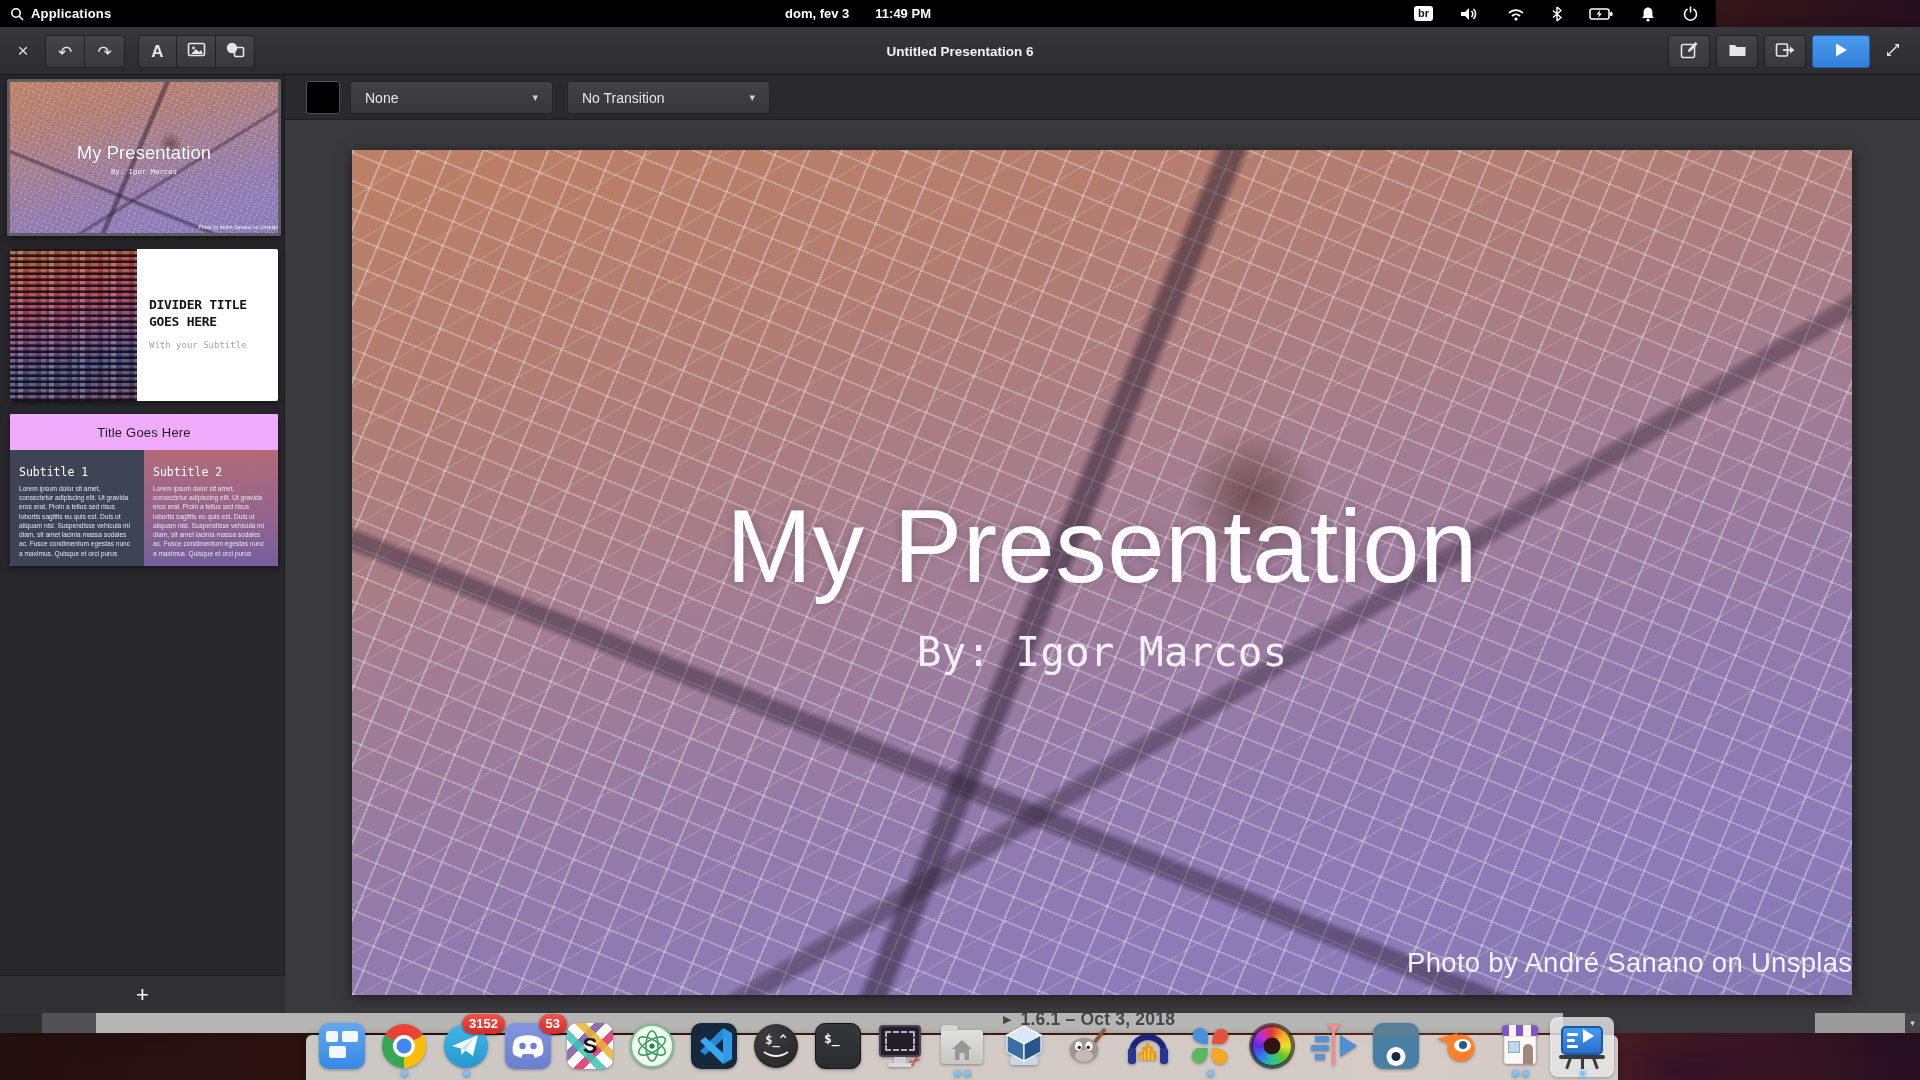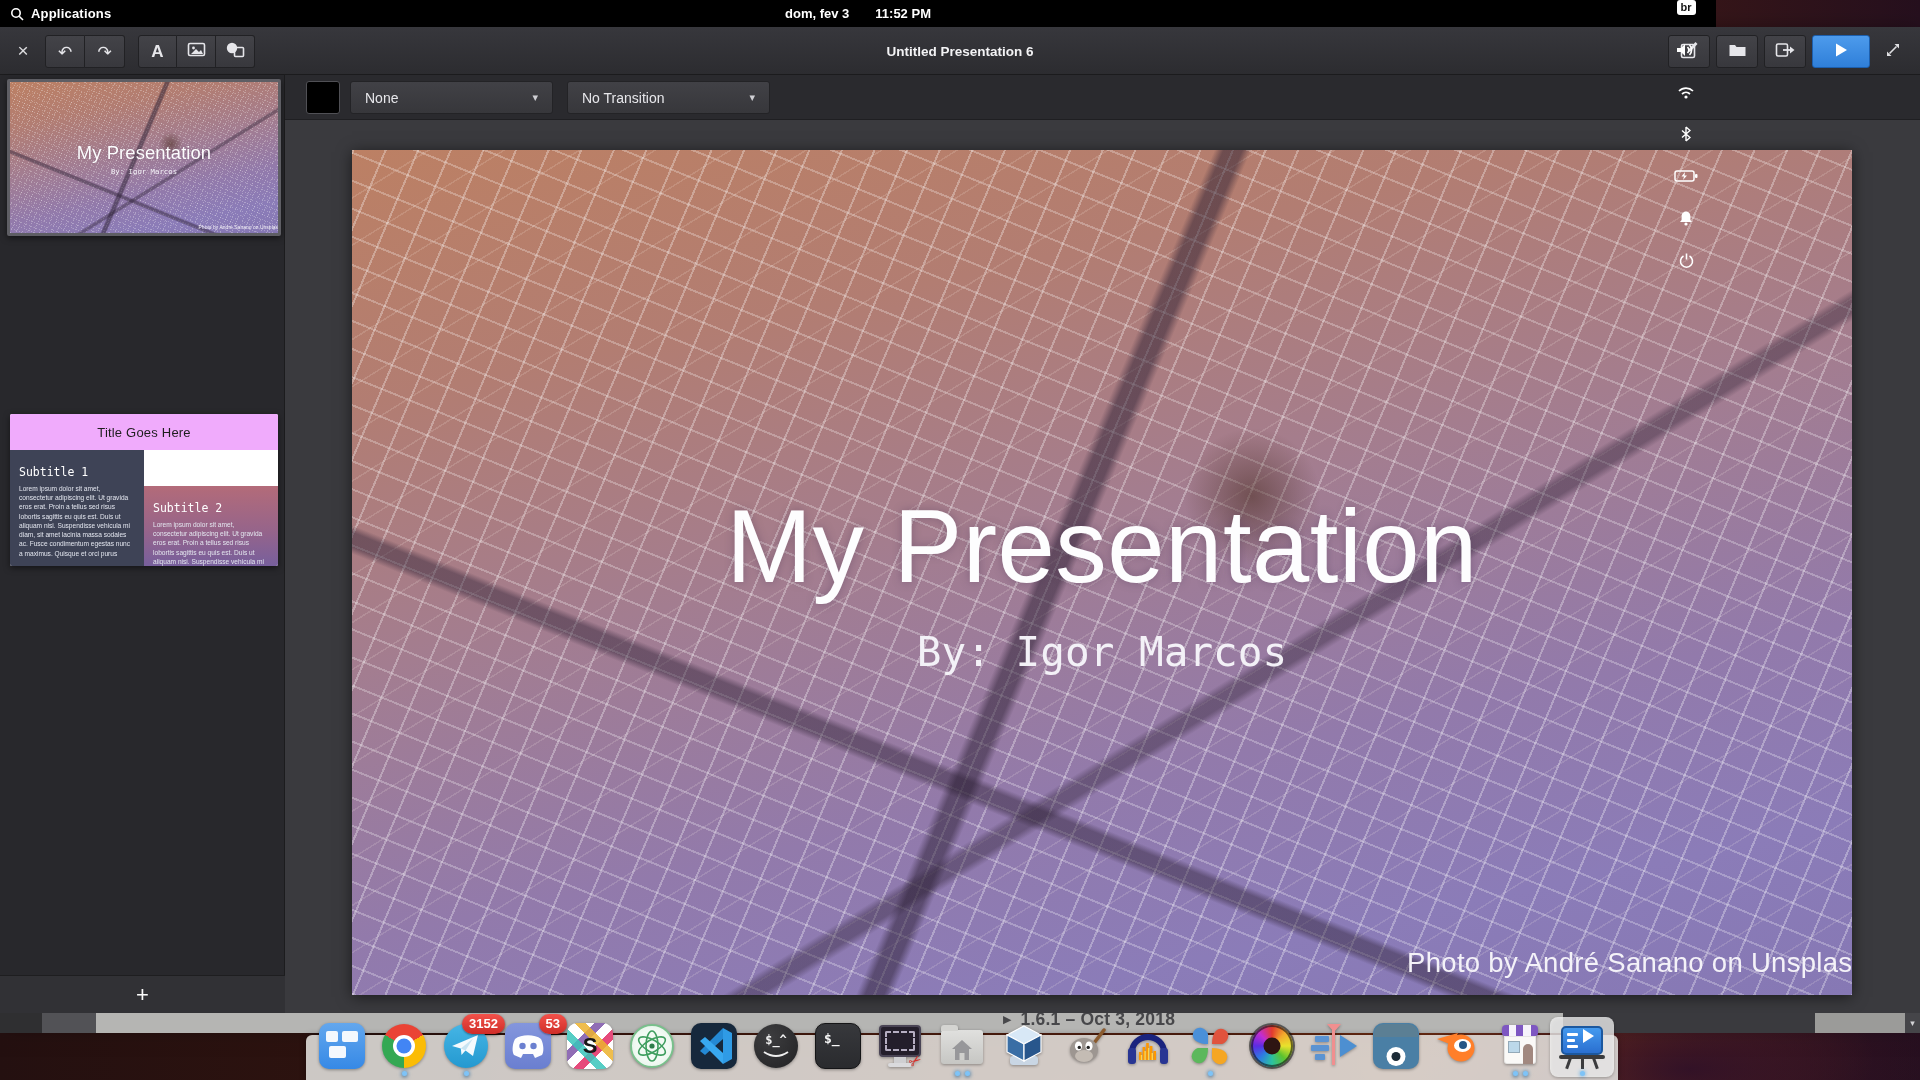--- a/index.html
+++ b/index.html
@@ -11,21 +11,21 @@
     radial-gradient(ellipse 420px 160px at 88% 99%, rgba(45,15,40,.9), transparent 70%),
     radial-gradient(ellipse 520px 210px at 80% 98%, rgba(214,92,30,.5), transparent 65%),
     radial-gradient(ellipse 900px 300px at 55% 100%, rgba(120,45,20,.55), transparent 75%),
     linear-gradient(90deg,#241010,#38160e 40%,#4e1f11 72%,#26101e 100%);}
 
   
   .topbar{position:absolute;left:0;top:0;width:1716px;height:27px;background:#000;color:#fff;z-index:50;}
   .topbar .left{position:absolute;left:10px;top:0;height:27px;display:flex;align-items:center;gap:7px;}
   .topbar .applications{font-size:13px;font-weight:700;letter-spacing:.2px;}
   .topbar .center{position:absolute;left:50%;top:0;transform:translateX(-50%);height:27px;display:flex;align-items:center;gap:26px;font-size:13px;font-weight:700;}
-  .topbar .right{position:absolute;right:18px;top:0;height:27px;display:flex;align-items:center;gap:27px;flex-direction:column;}
+  .topbar .right{position:absolute;right:18px;top:0;height:27px;display:flex;align-items:center;gap:27px;}
   .kb-badge{background:#fff;color:#111;border-radius:3px;font-size:11px;font-weight:700;padding:1px 4px;line-height:13px;}
   .sysicon{display:flex;align-items:center;}
 
   
   .window{position:absolute;left:0;top:27px;width:1920px;height:986px;box-shadow:0 8px 24px rgba(0,0,0,.6);}
   .headerbar{position:absolute;left:0;top:0;width:100%;height:48px;background:linear-gradient(#37373c,#2c2c30);border-bottom:1px solid #1b1b1d;}
   .hb-close{position:absolute;left:12px;top:12px;width:22px;height:24px;color:#dcdcdf;font-size:19px;line-height:24px;text-align:center;cursor:default;}
   .btn{background:linear-gradient(#434348,#38383d);border:1px solid #212124;border-radius:3px;display:flex;align-items:center;justify-content:center;color:#e6e6ea;}
   .btn-group{display:flex;}
   .btn-group .btn{border-radius:0;border-left-width:0;}
@@ -57,21 +57,21 @@
     linear-gradient(170deg,#8a4a22 0%,#9c3632 20%,#8c2f4a 38%,#5f3468 58%,#343a6e 75%,#4a3562 90%,#5a2f4e 100%);
     background-color:#160d12;}
   .thumb2-text{flex:1;padding:48px 6px 0 12px;}
   .divider-title{font-family:"DejaVu Sans Mono",monospace;font-weight:700;font-size:13px;line-height:1.3;color:#151515;letter-spacing:-.3px;}
   .divider-sub{font-family:"DejaVu Sans Mono",monospace;font-size:9px;color:#a3a3a3;margin-top:9px;}
 
   .thumb3-header{height:36px;background:#f0abfc;display:flex;align-items:center;justify-content:center;font-size:13px;color:#1e1e1e;font-weight:500;letter-spacing:.2px;}
   .thumb3-cols{display:flex;height:125px;}
   .t3col{width:50%;padding:15px 9px;overflow:hidden;}
   .t3col1{background:#3e4356;}
-  .t3col2{background:linear-gradient(180deg,#b36b79 0%,#95648b 52%,#6f5ea1 100%);margin-top:36px;}
+  .t3col2{background:linear-gradient(180deg,#b36b79 0%,#95648b 52%,#6f5ea1 100%);}
   .t3sub{font-family:"DejaVu Sans Mono",monospace;font-size:11.5px;color:#fff;margin-bottom:5px;}
   .t3body{font-size:6.6px;line-height:1.4;color:#e3e6ef;}
 
   .add-slide-row{position:absolute;left:0;bottom:0;width:285px;height:38px;background:#313135;border-top:1px solid #1e1e20;display:flex;align-items:center;justify-content:center;color:#fafafa;font-size:22px;font-weight:400;cursor:default;}
 
   
   .canvas{position:absolute;left:285px;top:48px;width:1816px;height:938px;background:#3a3a3e;}
   .canvas-toolbar{position:absolute;left:0;top:0;width:100%;height:45px;background:#2a2a2e;border-bottom:1px solid #1f1f22;}
   .swatch{position:absolute;left:21px;top:6px;width:34px;height:33px;background:#000;border:1px solid #505055;border-radius:3px;}
   .dropdown{position:absolute;top:6px;height:33px;background:linear-gradient(#414146,#37373b);border:1px solid #232326;border-radius:3px;display:flex;align-items:center;padding:0 14px;color:#e7e7eb;font-size:14px;}
@@ -175,21 +175,21 @@
       <span class="sysicon">
         <svg width="14" height="14" viewBox="0 0 14 14">
             <circle cx="6" cy="6" r="4.2" fill="none" stroke="#fff" stroke-width="1.6"></circle>
             <line x1="9.2" y1="9.2" x2="13" y2="13" stroke="#fff" stroke-width="1.6"></line>
           </svg>
       </span>
       <span class="applications">Applications</span>
     </div>
     <div class="center">
       <span>dom, fev 3</span>
-      <span>11:52 PM</span>
+      <span>11:49 PM</span>
     </div>
     <div class="right">
       <span class="kb-badge">br</span>
       <span class="sysicon">
         <svg width="20" height="16" viewBox="0 0 20 16">
             <polygon points="1,6 5,6 9,2 9,14 5,10 1,10" fill="#fff"></polygon>
             <path d="M11.5 5 A4.5 4.5 0 0 1 11.5 11" fill="none" stroke="#fff" stroke-width="1.6"></path>
             <path d="M13.5 3 A7 7 0 0 1 13.5 13" fill="none" stroke="#fff" stroke-width="1.6"></path>
           </svg>
       </span>
@@ -307,20 +307,27 @@
         <div class="clip">
           <div class="scaled-slide">
             <div class="slide-bg"></div>
             <div class="slide-title">My Presentation</div>
             <div class="slide-subtitle">By: Igor Marcos</div>
             <div class="slide-credit">Photo by André Sanano on Unsplash</div>
           </div>
         </div>
       </div>
 
+      <div class="thumb thumb2 thumb-frame">
+        <div class="code-img"></div>
+        <div class="thumb2-text">
+          <div class="divider-title">DIVIDER TITLE GOES HERE</div>
+          <div class="divider-sub">With your Subtitle</div>
+        </div>
+      </div>
 
       <div class="thumb thumb3 thumb-frame">
         <div class="thumb3-header">Title Goes Here</div>
         <div class="thumb3-cols">
           <div class="t3col t3col1">
             <div class="t3sub">Subtitle 1</div>
             <div class="t3body">Lorem ipsum dolor sit amet, consectetur adipiscing elit. Ut gravida eros erat. Proin a tellus sed risus lobortis sagittis eu quis est. Duis ut aliquam nisi. Suspendisse vehicula mi diam, sit amet lacinia massa sodales ac. Fusce condimentum egestas nunc a maximus. Quisque et orci purus</div>
           </div>
           <div class="t3col t3col2">
             <div class="t3sub">Subtitle 2</div>

